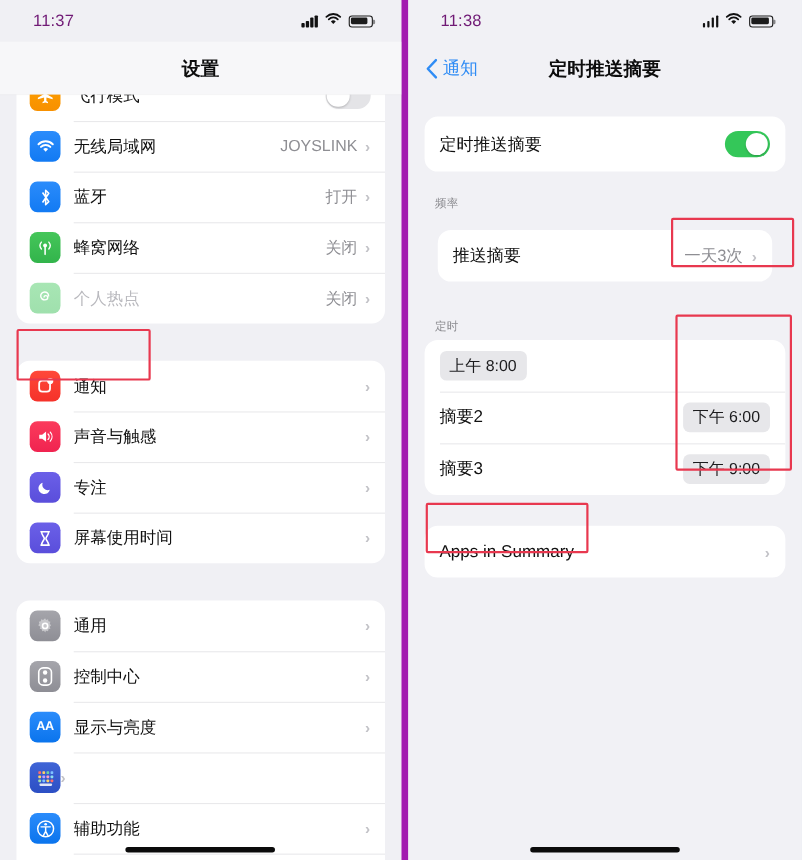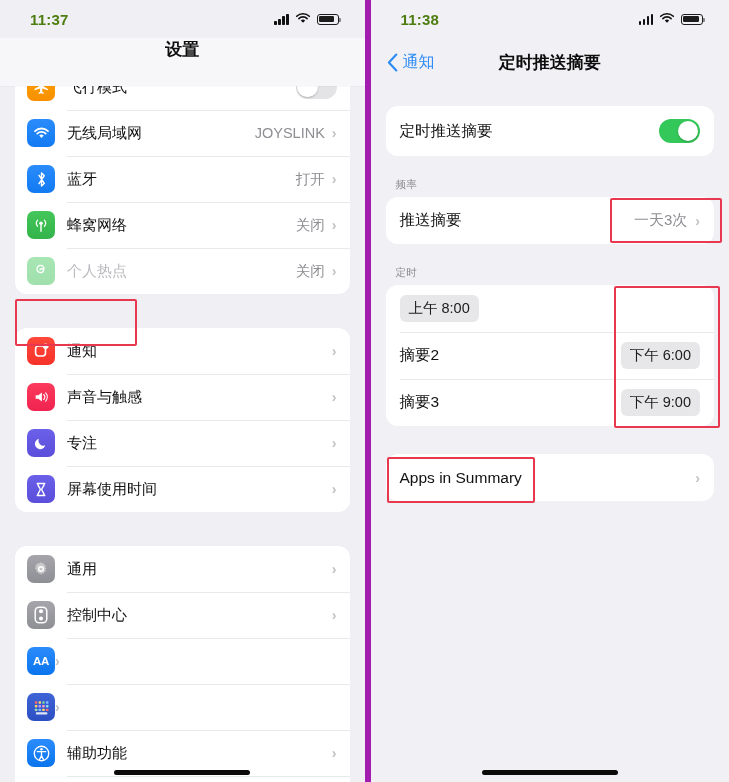--- a/index.html
+++ b/index.html
@@ -12,33 +12,33 @@
   .screens { display: flex; width: 729px; height: 782px; }
   .phone { position: relative; width: 364.5px; height: 782px; background: #f0f0f4; overflow: hidden; }
   .phone.right { background: #f1f1f5; border-left: 6px solid #a21caf; }
 
   
   .statusbar {
     height: 38px; display: flex; align-items: center;
     justify-content: space-between; padding: 0 26px 0 30px;
     position: relative; z-index: 6;
   }
-  .status-time { font-size: 15px; font-weight: 700; color: #4d7c0f; letter-spacing: .2px; }
+  .status-time { font-size: 15px; font-weight: 400; color: #701a75; letter-spacing: .2px; }
   .status-icons { display: flex; align-items: center; gap: 6px; }
   .bars { display: flex; align-items: flex-end; gap: 1.5px; height: 11px; }
   .bars i { width: 2.5px; background: #111; border-radius: .8px; display: block; }
   .bars i:nth-child(1){height:4px}.bars i:nth-child(2){height:6px}
   .bars i:nth-child(3){height:8.5px}.bars i:nth-child(4){height:11px}
   .batt { width: 22px; height: 11px; border: 1.2px solid #111; border-radius: 3px; padding: 1.3px; position: relative; opacity: .95; }
   .batt::after { content:""; position:absolute; right:-3px; top:3.4px; width:1.6px;height:4px; background:#111; opacity:.5; border-radius:0 1px 1px 0;}
   .batt i { display:block; height:100%; width:88%; background:#111; border-radius:1.3px; }
 
   
   .navbar-left {
-    height: 48px; background: #f7f7f9; display: flex; align-items: flex-start;
+    height: 48px; background: #f7f7f9; display: flex; align-items: center;
     justify-content: center; position: relative; z-index: 5;
     box-shadow: 0 .5px 0 rgba(0,0,0,.05);
   }
   .navbar-left .title { font-size: 17px; font-weight: 700; color: #0d0d0d; }
   .navbar-right {
     height: 48px; display: flex; align-items: center; position: relative;
     padding: 0 16px; z-index: 5;
   }
   .back { display: flex; align-items: center; gap: 5px; color: #0a84ff; }
   .back svg { display:block; }
@@ -246,20 +246,21 @@
                 <rect x="1.2" y="1.2" width="11.6" height="15.6" rx="4" fill="none" stroke="#fff" stroke-width="1.5"></rect>
                 <circle cx="7" cy="5.3" r="2" fill="#fff"></circle>
                 <circle cx="7" cy="12.6" r="2" fill="#fff"></circle>
               </svg>
           </span>
           <span class="lbl">控制中心</span>
           <span class="chev">›</span>
         </div>
         <div class="row">
           <span class="ic g-disp" style="font-size:11.5px;letter-spacing:-.3px;">AA</span>
+          <span class="lbl">显示与亮度</span>
           <span class="chev">›</span>
         </div>
         <div class="row">
           <span class="ic g-home">
             <svg width="19" height="19" viewBox="0 0 20 20">
               <g>
                 <rect x="3" y="3.4" width="2.6" height="2.6" rx=".7" fill="#ff6b6b"></rect>
                 <rect x="6.9" y="3.4" width="2.6" height="2.6" rx=".7" fill="#ffd166"></rect>
                 <rect x="10.8" y="3.4" width="2.6" height="2.6" rx=".7" fill="#6fd3a3"></rect>
                 <rect x="14.7" y="3.4" width="2.6" height="2.6" rx=".7" fill="#7fc2ff"></rect>
@@ -346,21 +347,21 @@
           <span class="lbl">定时推送摘要</span>
           <span class="sw on">
               <i></i>
             </span>
         </div>
       </div>
 
       <div style="height:22px"></div>
       <div class="grp">
         <div class="grp-hd">频率</div>
-        <div class="card" style="margin:0;">
+        <div class="card" style="margin:12px;">
           <div class="r-row">
             <span class="lbl">推送摘要</span>
             <span class="val">一天3次</span>
             <span class="chev">›</span>
           </div>
         </div>
       </div>
 
       <div style="height:22px"></div>
       <div class="grp">

